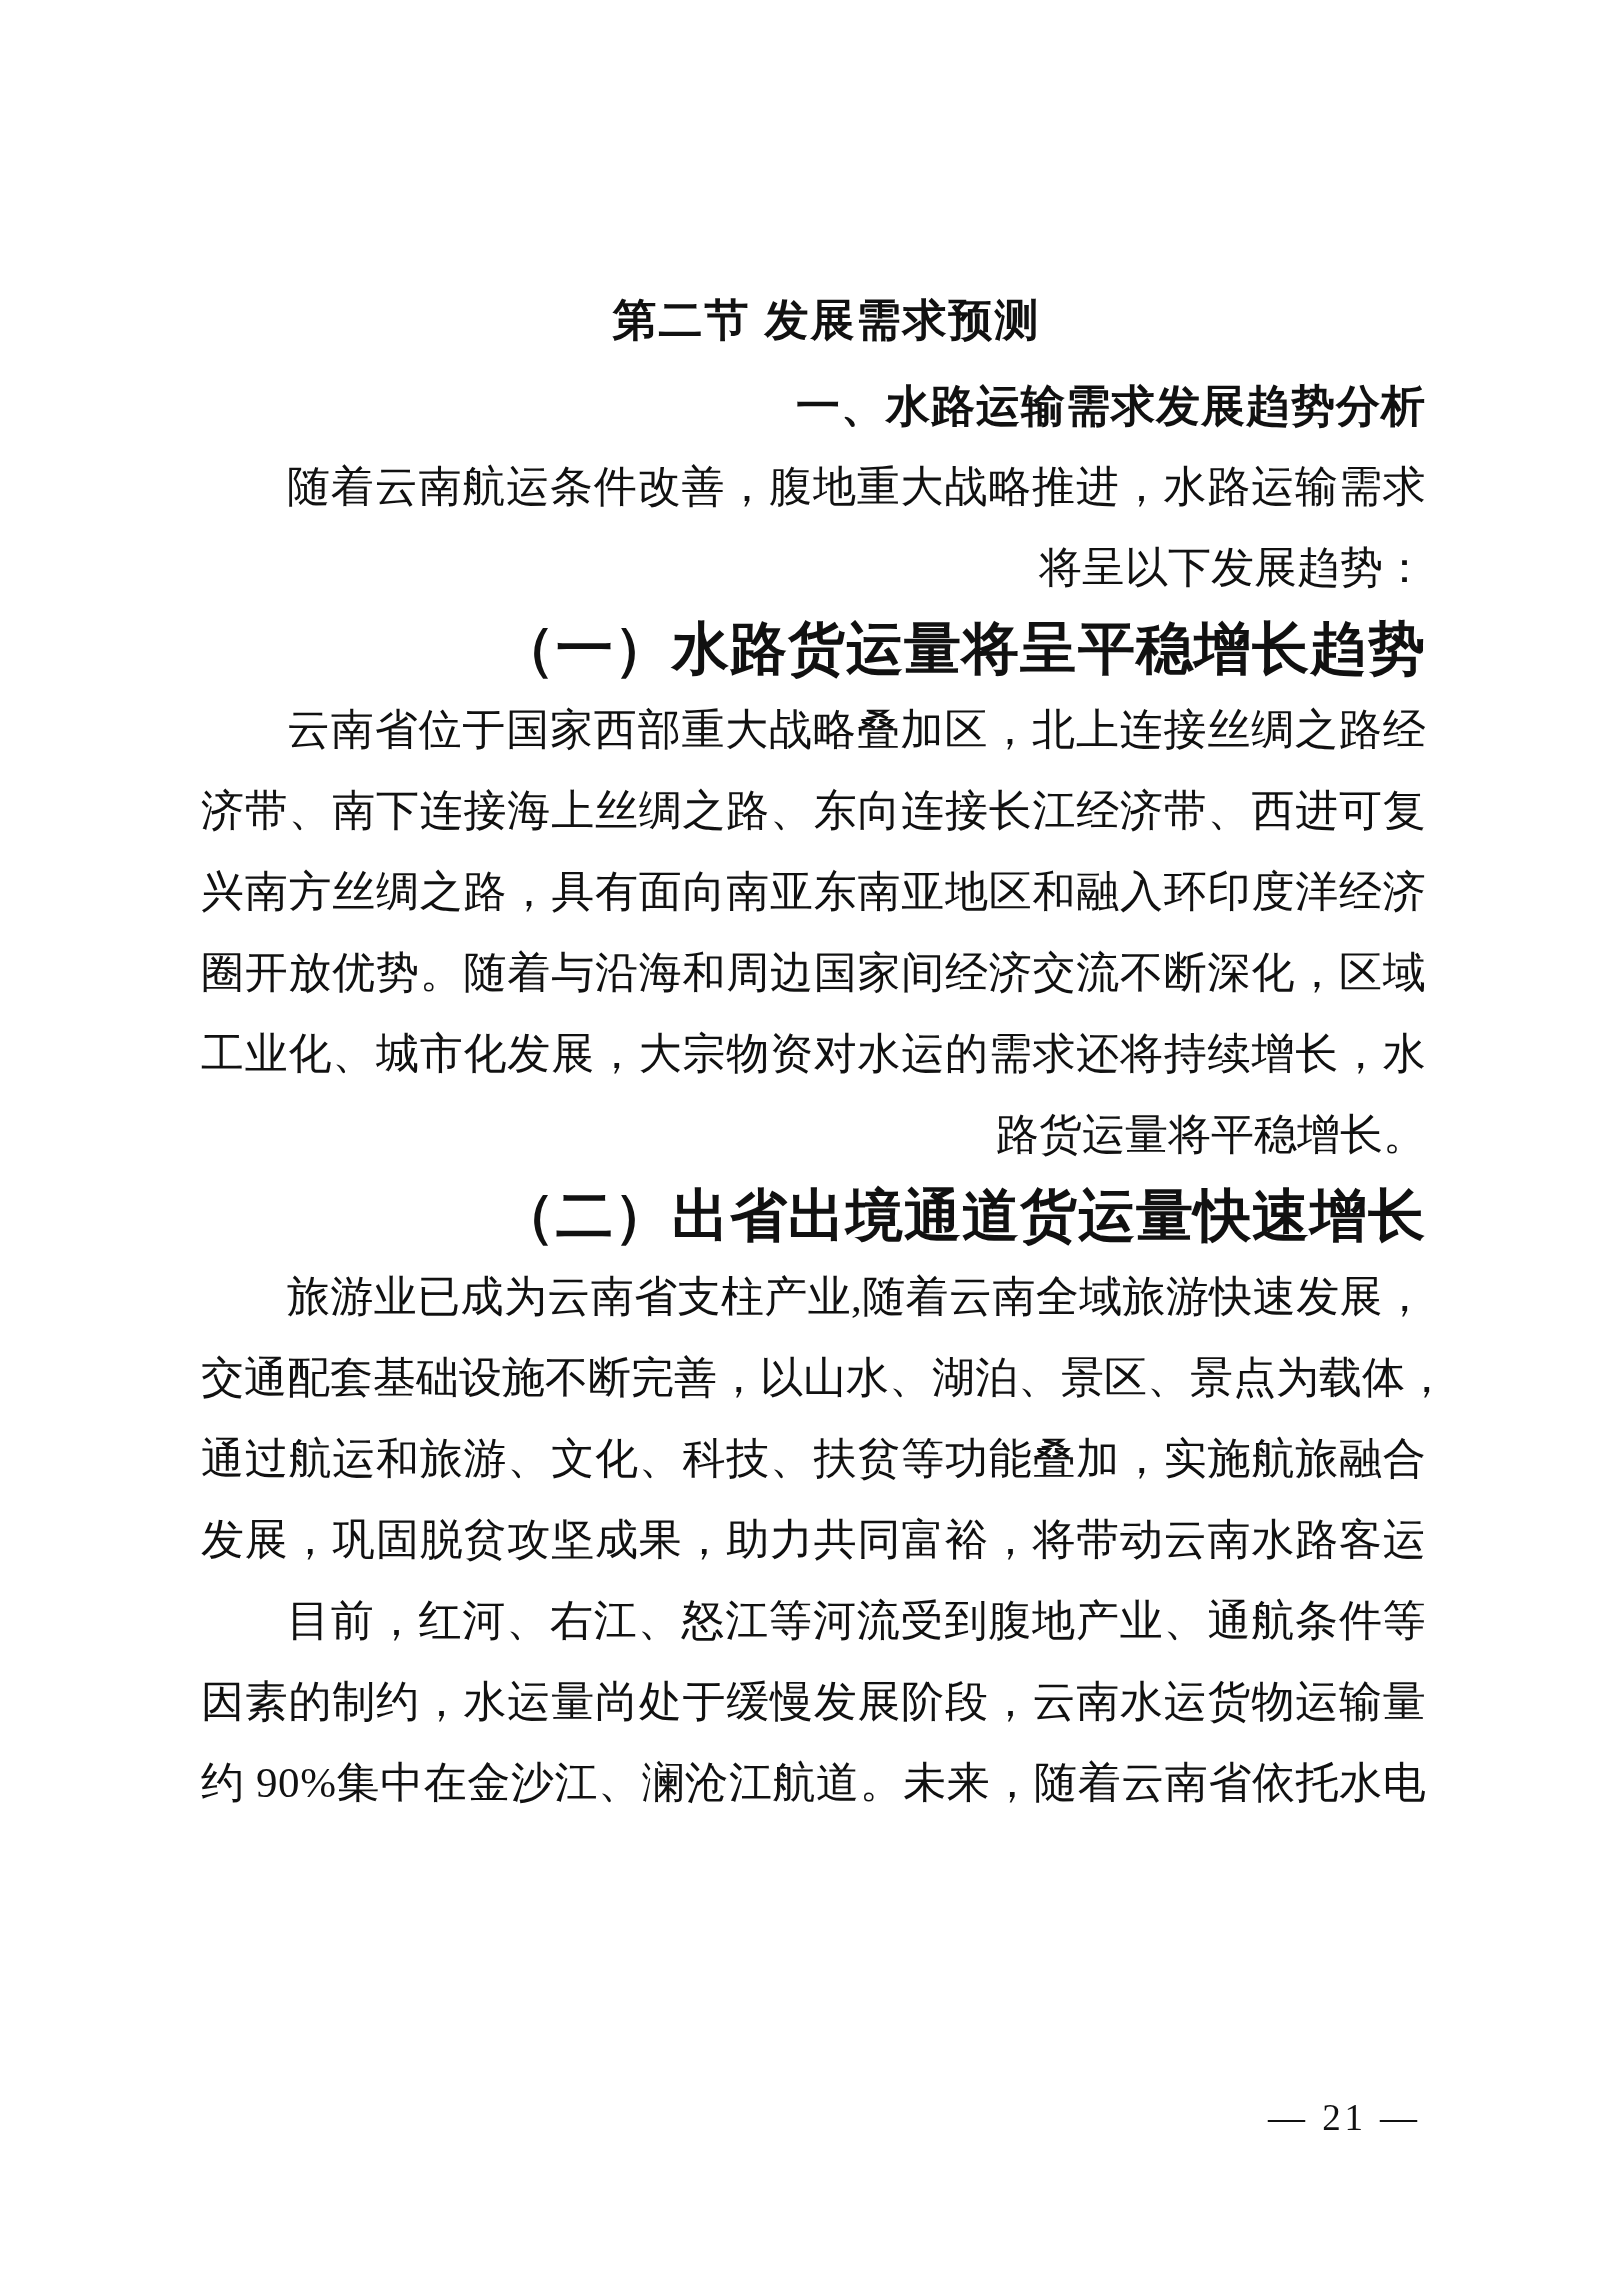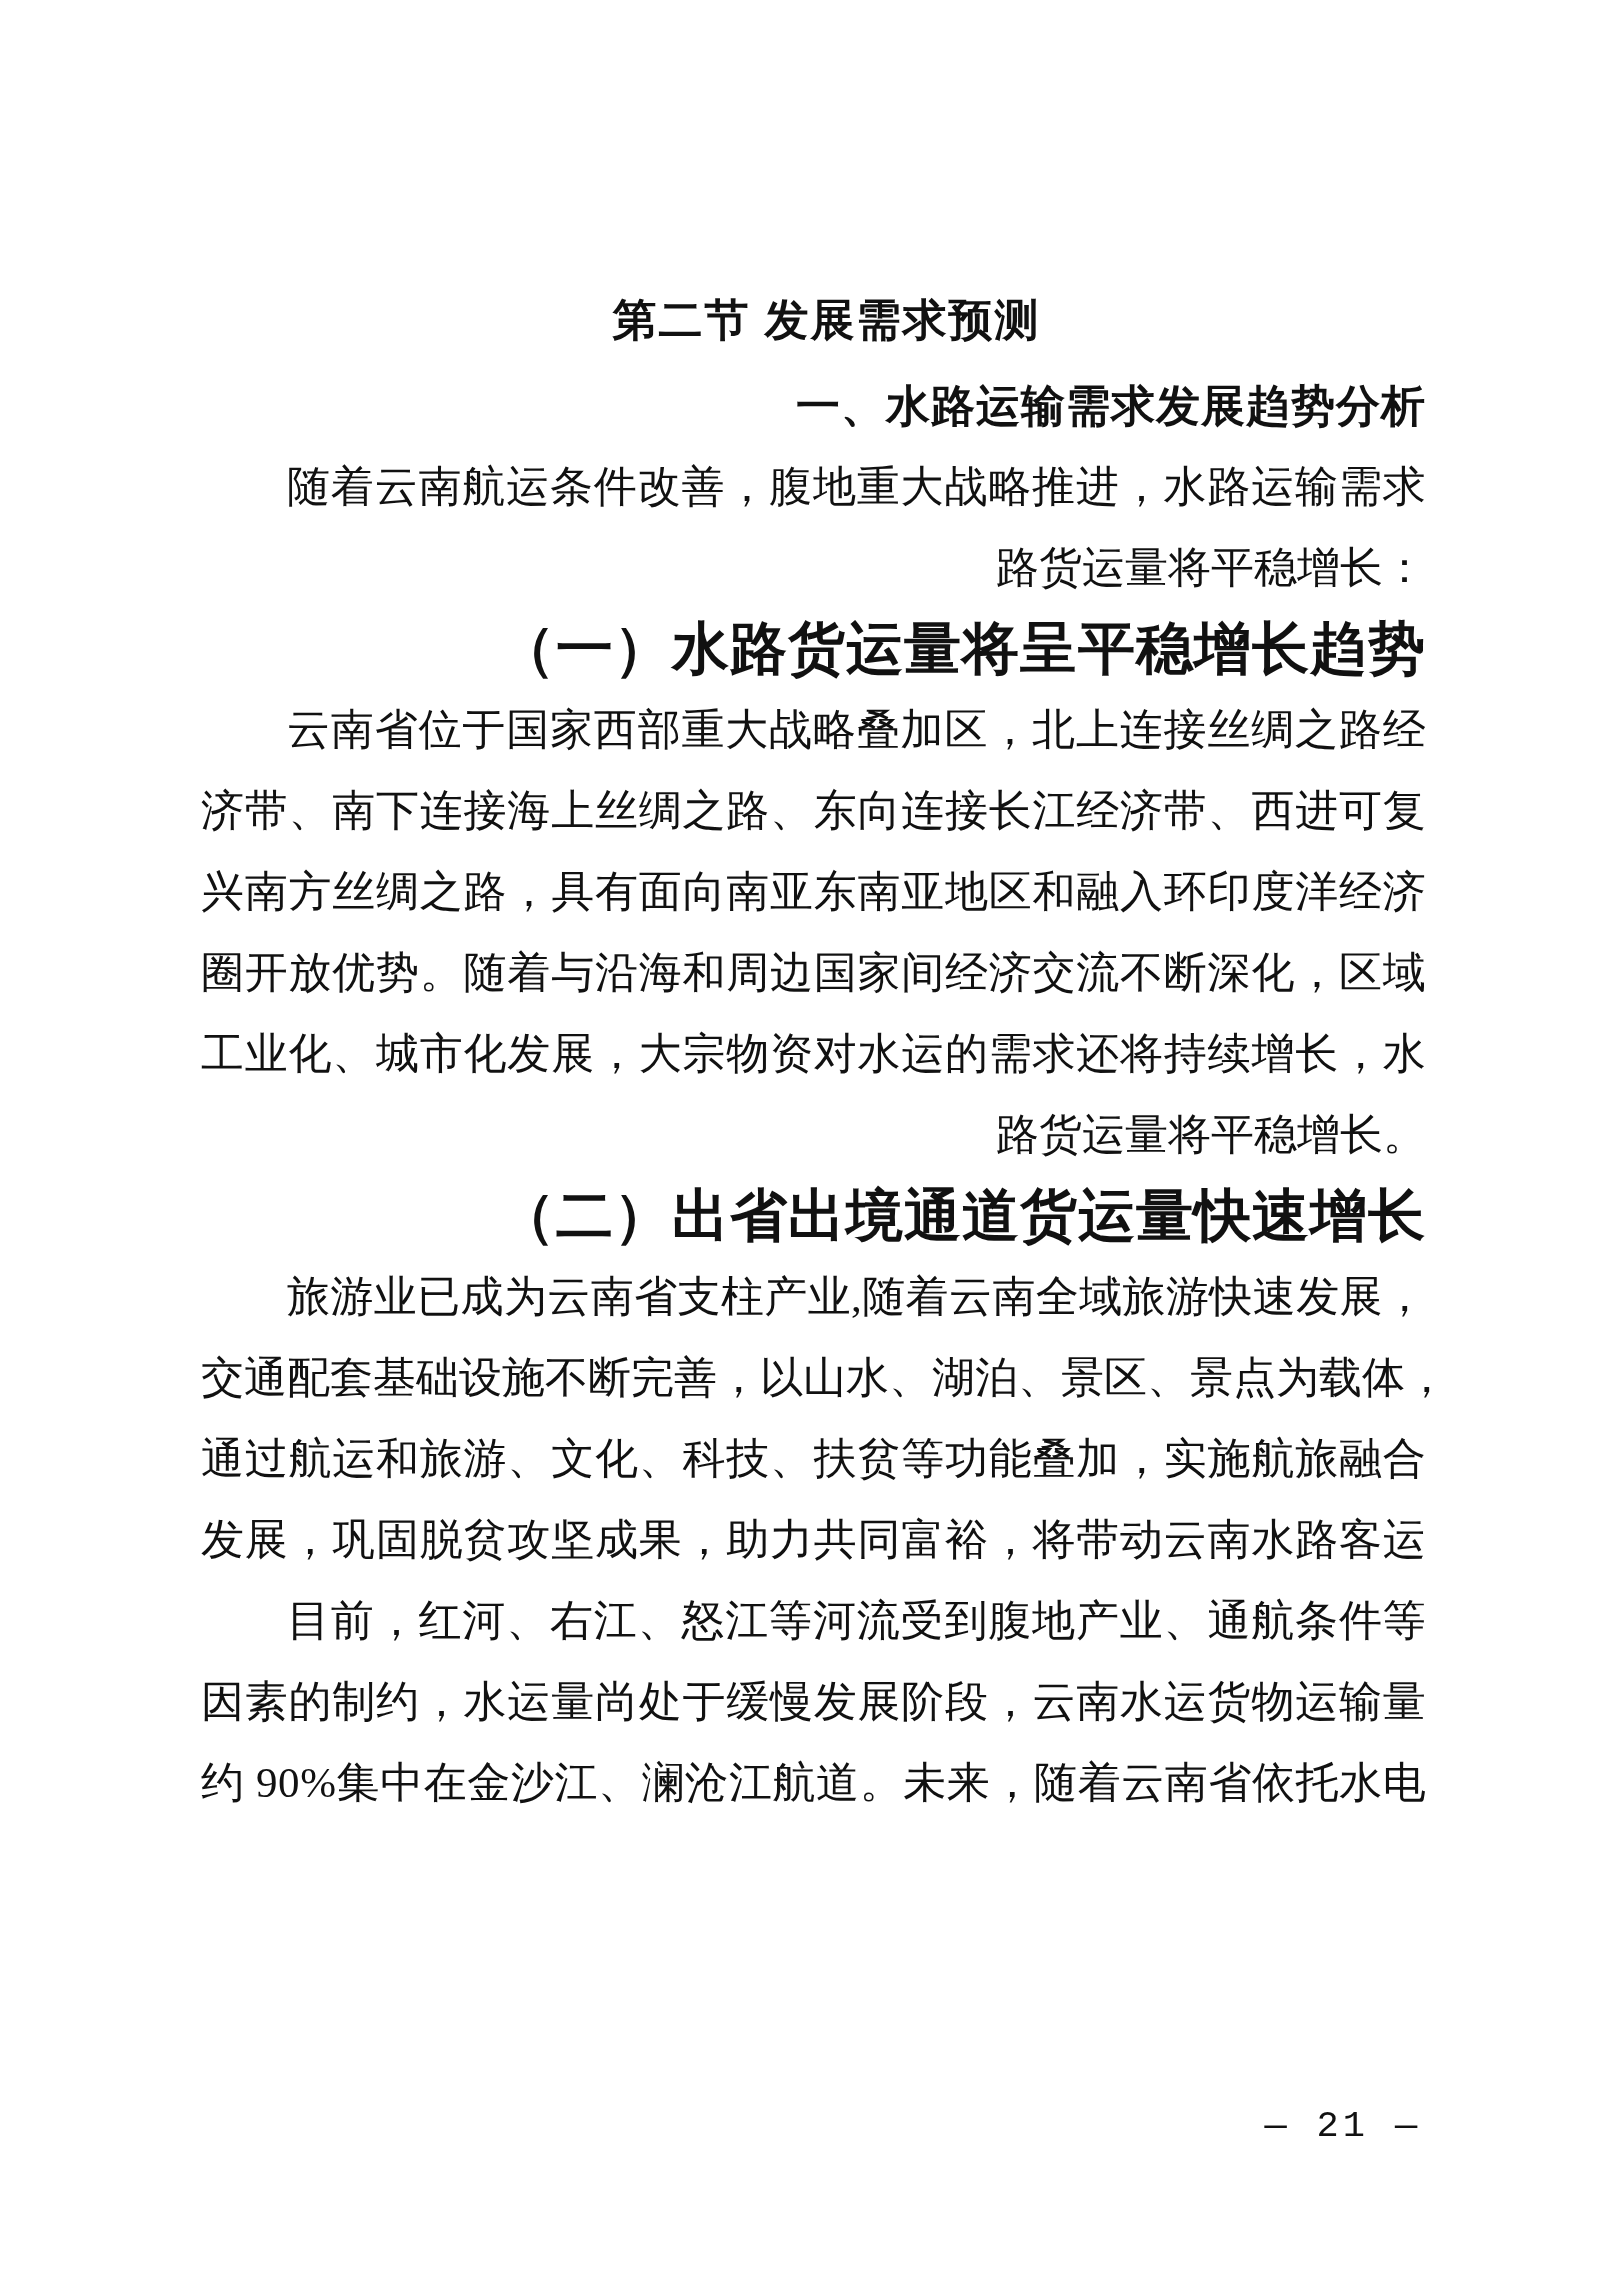--- a/index.html
+++ b/index.html
@@ -73,25 +73,24 @@
     white-space: normal;
   }
   .line.fill span {
     display: inline-block;
     line-height: 81px;
   }
   .page-number {
     position: absolute;
     top: 2096px;
     right: 200px;
-    font-family: Liberation Mono, monospace;
+    font-family: Liberation Serif, serif;
     font-size: 37px;
     letter-spacing: 3.9px;
     white-space: pre;
-    margin-top: 9px;
   }
 </style>
 </head>
 <body>
 
 <div class="page">
   <h1 class="doc-title">第二节 发展需求预测</h1>
 
   <div class="content">
       <div class="h1 indent">一、水路运输需求发展趋势分析</div>
@@ -116,21 +115,21 @@
         <span>推</span>
         <span>进</span>
         <span>，</span>
         <span>水</span>
         <span>路</span>
         <span>运</span>
         <span>输</span>
         <span>需</span>
         <span>求</span>
       </div>
-      <div class="line">路货运量将平稳增长：</div>
+      <div class="line">将呈以下发展趋势：</div>
       <div class="h2 indent">（一）水路货运量将呈平稳增长趋势</div>
       <div class="line indent fill">
         <span>云</span>
         <span>南</span>
         <span>省</span>
         <span>位</span>
         <span>于</span>
         <span>国</span>
         <span>家</span>
         <span>西</span>

